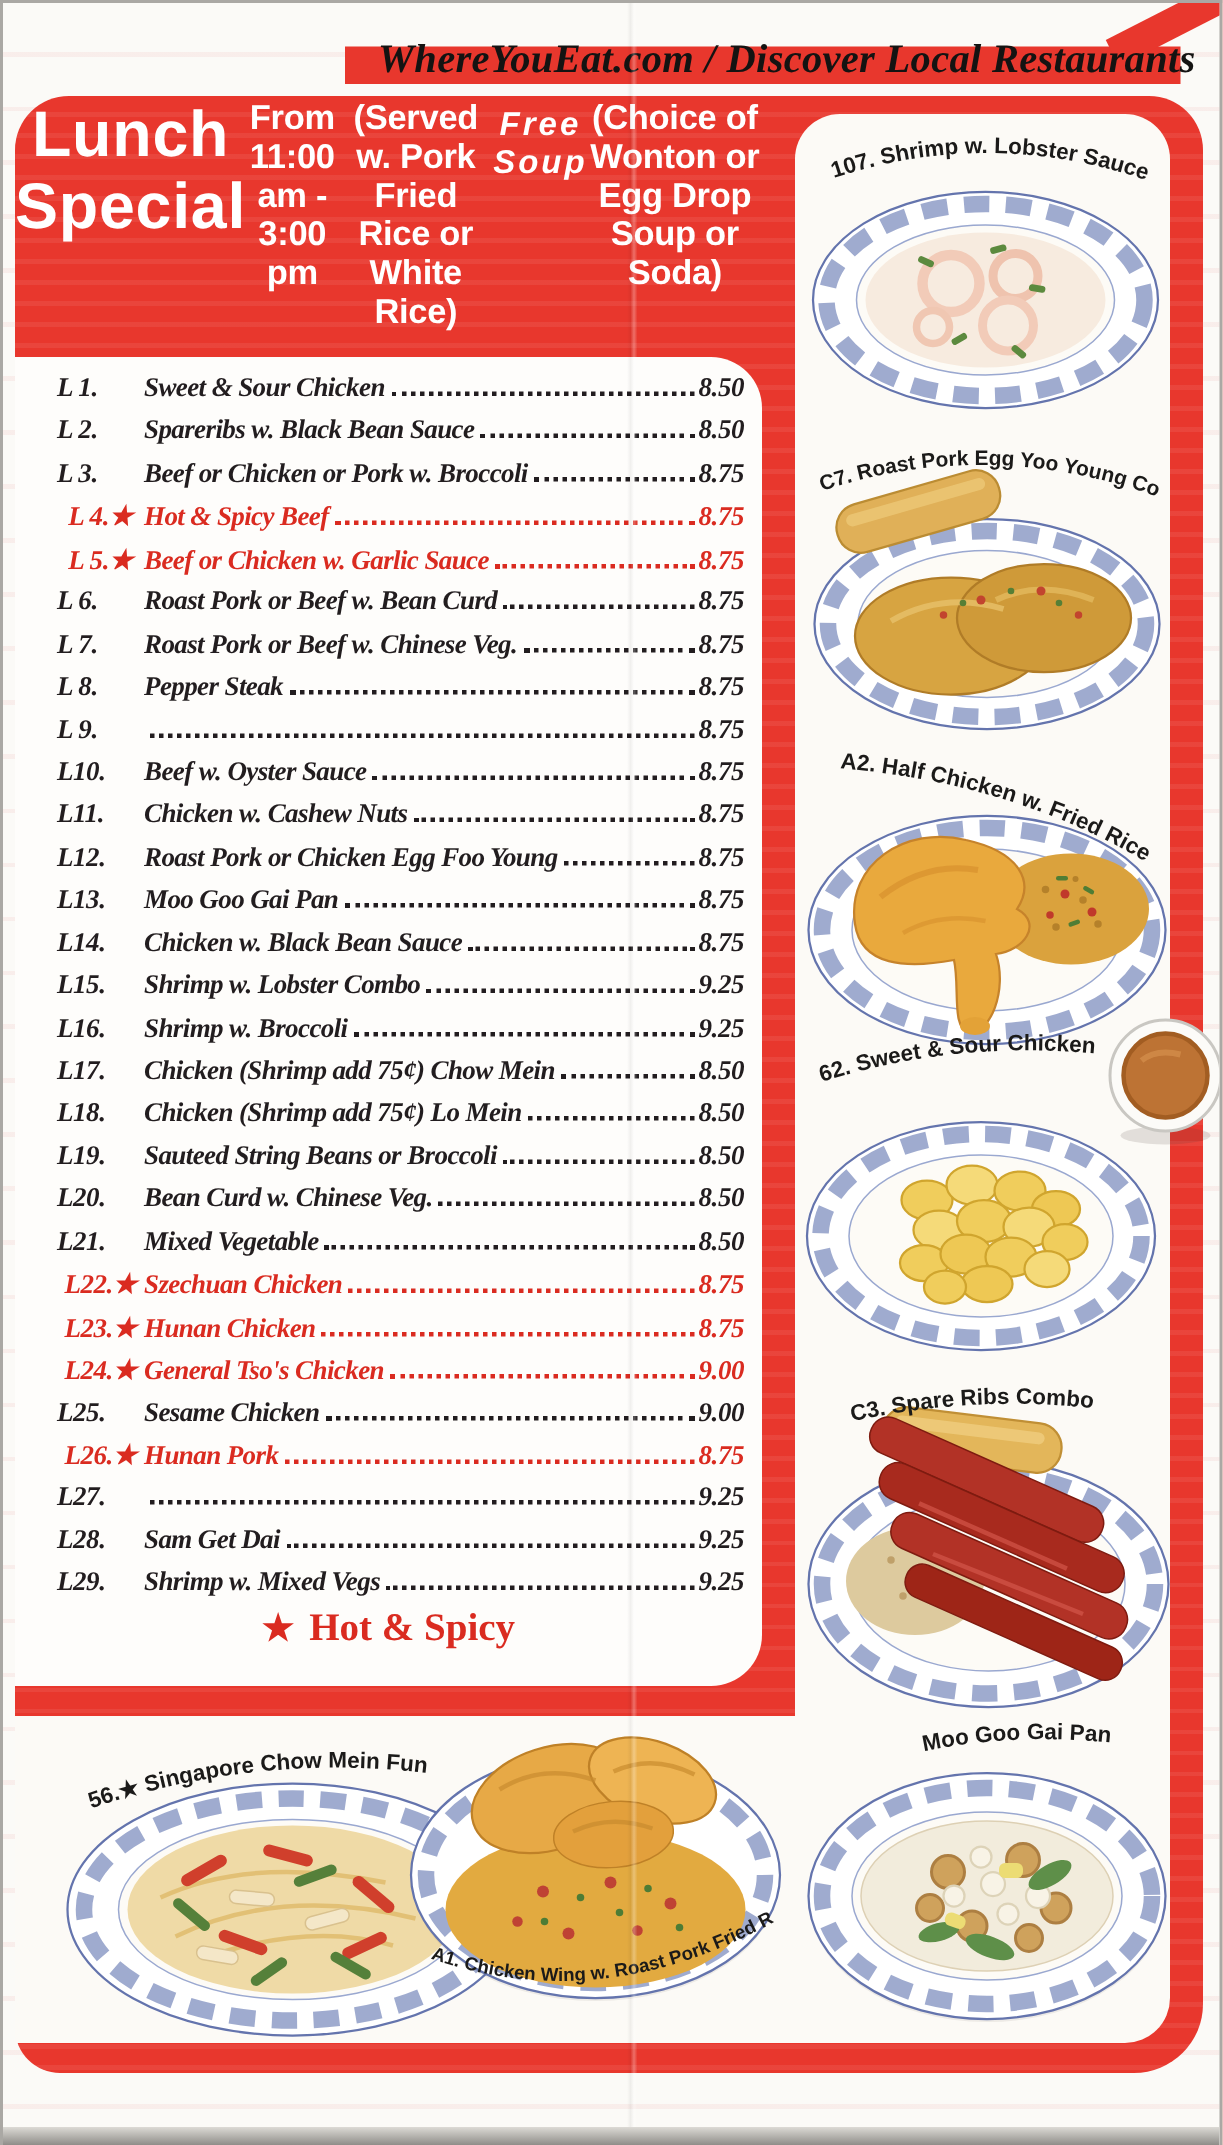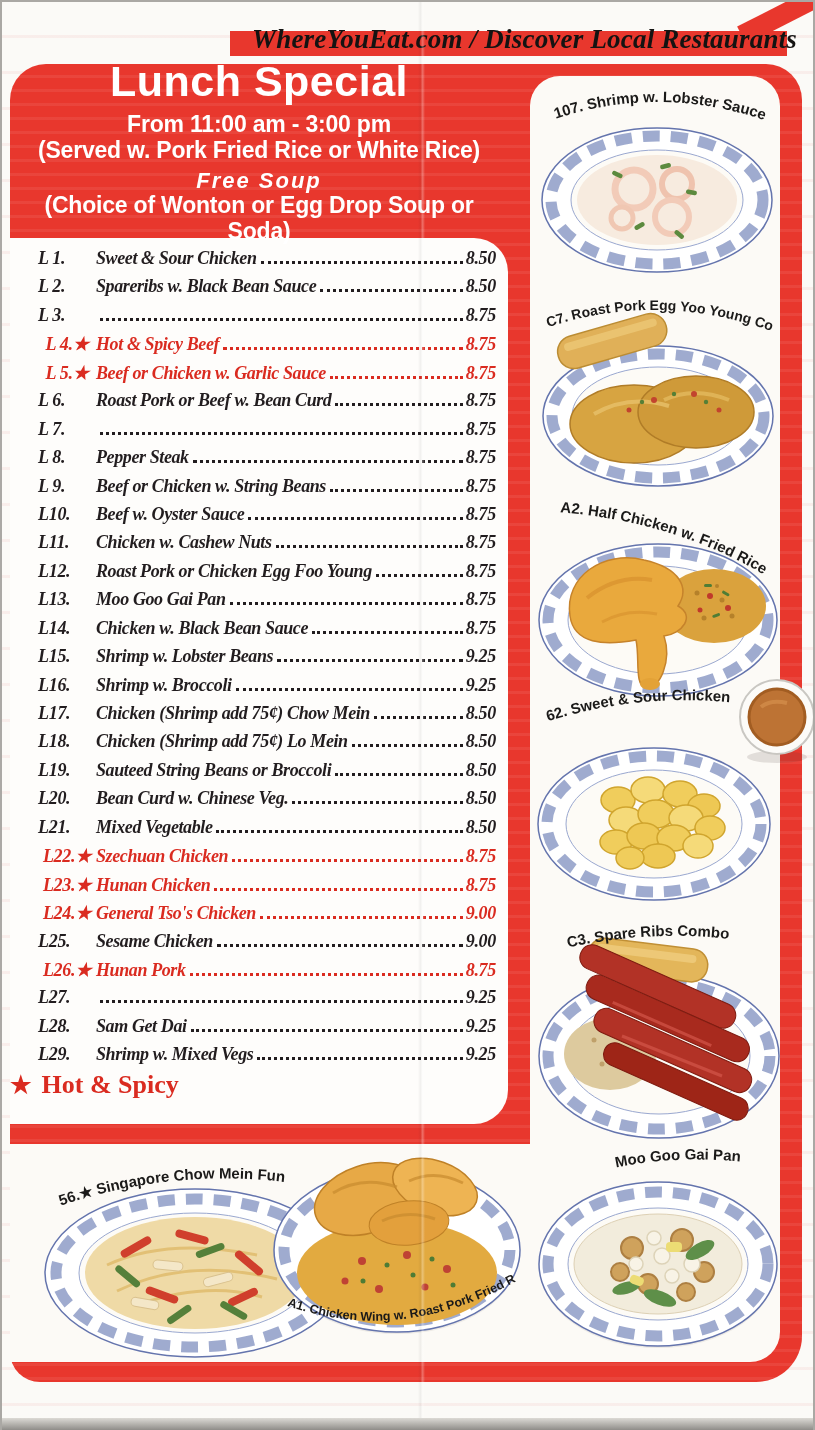--- a/index.html
+++ b/index.html
@@ -38,40 +38,40 @@
     position:absolute;left:528px;top:74px;width:250px;height:1286px;
     background:#fcfaf6;border-radius:30px;z-index:2;
   }
   .bottom-band{
     position:absolute;left:8px;top:1142px;width:770px;height:218px;
     background:#fcfaf6;border-radius:0 0 40px 0;z-index:2;
   }
   
   .lunch-box{
     position:absolute;left:8px;top:64px;width:498px;height:170px;z-index:3;
-    display:flex;flex-direction:column;align-items:center;justify-content:center;
+    display:flex;flex-direction:row;justify-content:center;
     color:#ffffff;text-align:center;line-height:1.12;
   }
   .lunch-title{font-size:43px;font-weight:bold;letter-spacing:.5px;margin-bottom:7px;}
   .lunch-sub{font-size:23px;font-weight:bold;letter-spacing:-.2px;}
   .lunch-soup{font-size:22px;font-weight:bold;font-style:italic;letter-spacing:2px;margin-top:5px;}
   
   .menu-list{position:absolute;left:8px;top:240px;width:498px;z-index:4;padding:6px 12px 0 28px;}
   .menu-row{
     display:flex;align-items:baseline;height:28.45px;white-space:nowrap;
     font-family:"Liberation Serif", serif;font-weight:bold;font-size:18px;
     color:#221d1f;letter-spacing:-.3px;font-style:italic;
   }
   .menu-row .code{flex:0 0 58px;white-space:pre;}
   .menu-row .name{flex:0 1 auto;white-space:pre;letter-spacing:-.4px;}
   .menu-row .dots{flex:1 1 2px;min-width:2px;border-bottom:3px dotted currentColor;margin:0 3px 5px 4px;}
   .menu-row .price{flex:0 0 auto;}
   .menu-row.spicy{color:#da2b20;text-align:center;}
   .legend-line{
-    position:absolute;left:8px;top:1068px;width:498px;z-index:4;
+    position:absolute;left:8px;top:1068px;width:498px;text-align:center;z-index:4;
     font-family:"Liberation Serif", serif;font-weight:bold;font-size:26px;color:#da2b20;
   }
   .legend-line .star{font-size:24px;margin-right:10px;}
   
   .photo{position:absolute;z-index:6;}
   .photo svg text{font-family:"Liberation Sans", sans-serif;font-weight:700;fill:#1b1a19;}
   .crease{position:absolute;left:416px;top:0;width:7px;height:1430px;z-index:7;pointer-events:none;
     background:linear-gradient(90deg, rgba(0,0,0,0), rgba(0,0,0,.05), rgba(255,255,255,.28), rgba(0,0,0,0));}
   .scan-bottom{position:absolute;left:0;right:0;bottom:0;height:12px;z-index:9;
     background:linear-gradient(180deg,#dcdad5, #8f8d89);}
@@ -108,20 +108,21 @@
 
     <div class="menu-row">
       <span class="code">L 2.</span>
       <span class="name">Spareribs w. Black Bean Sauce</span>
       <span class="dots"></span>
       <span class="price">8.50</span>
     </div>
 
     <div class="menu-row">
       <span class="code">L 3.</span>
+      <span class="name">Beef or Chicken or Pork w. Broccoli</span>
       <span class="dots"></span>
       <span class="price">8.75</span>
     </div>
 
     <div class="menu-row spicy">
       <span class="code">L 4.★</span>
       <span class="name">Hot &amp; Spicy Beef</span>
       <span class="dots"></span>
       <span class="price">8.75</span>
     </div>
@@ -135,34 +136,34 @@
 
     <div class="menu-row">
       <span class="code">L 6.</span>
       <span class="name">Roast Pork or Beef w. Bean Curd</span>
       <span class="dots"></span>
       <span class="price">8.75</span>
     </div>
 
     <div class="menu-row">
       <span class="code">L 7.</span>
+      <span class="name">Roast Pork or Beef w. Chinese Veg.</span>
       <span class="dots"></span>
       <span class="price">8.75</span>
     </div>
 
     <div class="menu-row">
       <span class="code">L 8.</span>
       <span class="name">Pepper Steak</span>
       <span class="dots"></span>
       <span class="price">8.75</span>
     </div>
 
     <div class="menu-row">
       <span class="code">L 9.</span>
-      <span class="name">Beef or Chicken w. String Beans</span>
       <span class="dots"></span>
       <span class="price">8.75</span>
     </div>
 
     <div class="menu-row">
       <span class="code">L10.</span>
       <span class="name">Beef w. Oyster Sauce</span>
       <span class="dots"></span>
       <span class="price">8.75</span>
     </div>
@@ -190,21 +191,21 @@
 
     <div class="menu-row">
       <span class="code">L14.</span>
       <span class="name">Chicken w. Black Bean Sauce</span>
       <span class="dots"></span>
       <span class="price">8.75</span>
     </div>
 
     <div class="menu-row">
       <span class="code">L15.</span>
-      <span class="name">Shrimp w. Lobster Beans</span>
+      <span class="name">Shrimp w. Lobster Combo</span>
       <span class="dots"></span>
       <span class="price">9.25</span>
     </div>
 
     <div class="menu-row">
       <span class="code">L16.</span>
       <span class="name">Shrimp w. Broccoli</span>
       <span class="dots"></span>
       <span class="price">9.25</span>
     </div>

